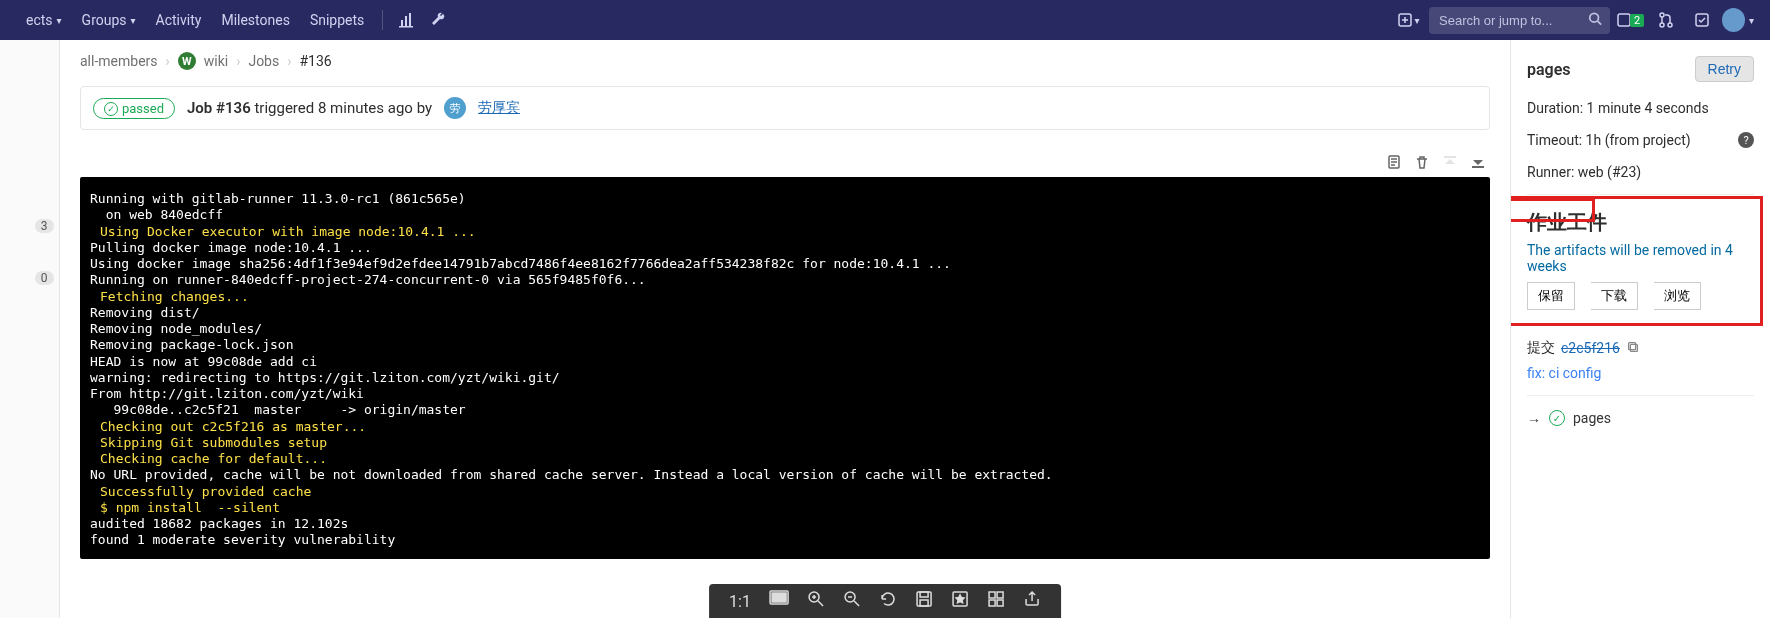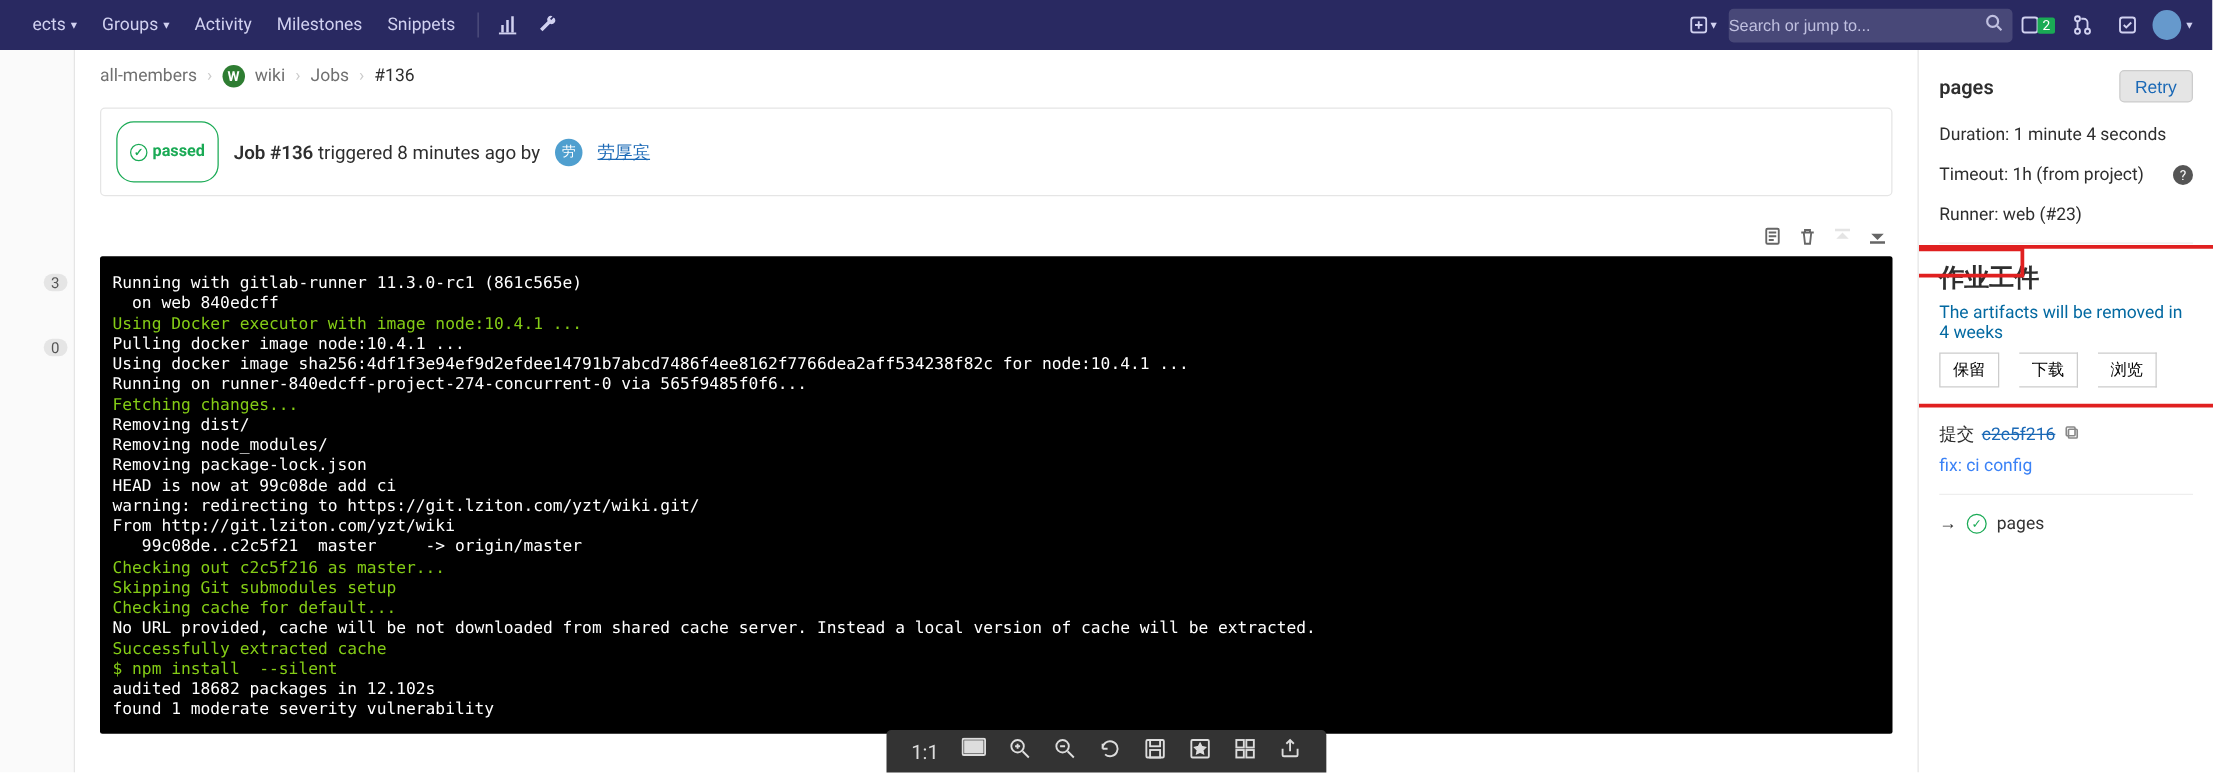--- a/index.html
+++ b/index.html
@@ -5,54 +5,54 @@
 * { margin:0; padding:0; box-sizing:border-box; }
 body { font-family:-apple-system,BlinkMacSystemFont,"Segoe UI",Roboto,sans-serif; font-size:14px; color:#2e2e2e; background:#fff; }
 .topnav { background:#292961; color:#fff; height:40px; display:flex; align-items:center; padding:0 16px; }
 .topnav .nav-left { display:flex; align-items:center; gap:0; }
 .topnav .nav-item { color:#d1d1f0; padding:0 10px; height:40px; display:flex; align-items:center; cursor:pointer; font-size:14px; }
 .topnav .chevron-down { font-size:10px; margin-left:4px; }
 .topnav .sep { width:1px; height:20px; background:rgba(255,255,255,0.2); margin:0 8px; }
 .topnav .icon-btn { color:#d1d1f0; width:32px; height:32px; display:flex; align-items:center; justify-content:center; cursor:pointer; }
 .topnav .nav-right { margin-left:auto; display:flex; align-items:center; gap:4px; }
 .topnav .search-box { position:relative; }
-.topnav .search-box input { background:rgba(255,255,255,0.15); border:none; border-radius:4px; padding:6px 32px 6px 0; color:#fff; width:227px; font-size:13px; }
+.topnav .search-box input { background:rgba(255,255,255,0.15); border:none; border-radius:4px; padding:6px 32px 6px 10px; color:#fff; width:181px; font-size:13px; }
 .topnav .search-box input::placeholder { color:#c0c0e0; }
 .topnav .search-box .sicon { position:absolute; right:8px; top:50%; transform:translateY(-50%); color:#c0c0e0; }
 .topnav .badge { background:#1aaa55; color:#fff; font-size:11px; border-radius:2px; padding:0 4px; margin-left:-2px; }
 .topnav .avatar { width:24px; height:24px; border-radius:50%; background:#6699cc; display:inline-block; }
 
 .layout { display:flex; height:calc(100vh - 40px); }
 .leftbar { width:60px; background:#fafafa; border-right:1px solid #e5e5e5; padding-top:20px; display:flex; flex-direction:column; align-items:center; gap:20px; }
 .leftbar .lb-item { width:40px; height:32px; display:flex; align-items:center; justify-content:center; position:relative; cursor:pointer; }
 .leftbar .lb-badge { background:#e5e5e5; color:#555; border-radius:10px; padding:0 6px; font-size:12px; position:absolute; right:-4px; }
 
 .main { flex:1; overflow:auto; padding:12px 20px 40px 20px; }
 .crumbs { display:flex; align-items:center; gap:8px; color:#707070; font-size:14px; margin-bottom:16px; }
 .crumbs a { color:#707070; text-decoration:none; }
 .crumbs .proj-avatar { width:18px; height:18px; border-radius:50%; background:#2e7d32; color:#fff; display:inline-flex; align-items:center; justify-content:center; font-size:11px; font-weight:bold; }
 .crumbs .sep2 { color:#ccc; }
 
 .job-header { display:flex; align-items:center; gap:12px; border:1px solid #e5e5e5; border-radius:4px; padding:10px 12px; margin-bottom:20px; }
-.status-pill { display:inline-flex; align-items:flex-end; gap:4px; border:1px solid #1aaa55; color:#1aaa55; border-radius:14px; padding:16px 10px; font-size:13px;font-weight:bold; }
+.status-pill { display:inline-flex; align-items:flex-end; gap:4px; border:1px solid #1aaa55; color:#1aaa55; border-radius:14px; padding:2px 10px; font-size:13px; }
 .status-pill .chk { width:14px; height:14px; border:1.5px solid #1aaa55; border-radius:50%; display:inline-flex; align-items:center; justify-content:center; }
 .status-pill .chk::after { content:"✓"; font-size:9px; color:#1aaa55; }
 .job-header .jt { font-size:15px; }
 .job-header .jt b { font-weight:600; }
 .job-header .uavatar { width:22px; height:22px; border-radius:50%; background:#4f9fcf; color:#fff; display:inline-flex; align-items:center; justify-content:center; font-size:11px; }
 .job-header .uname { color:#1b69b6; }
 
 .log-toolbar { display:flex; justify-content:flex-end; gap:8px; padding:4px 2px; color:#888; }
 .log-toolbar .tb { cursor:pointer; width:20px; text-align:center; }
 .log-toolbar .tb.disabled { opacity:0.4; cursor:default; }
 
 .log { background:#000; color:#fff; font-family:Menlo,Consolas,monospace; font-size:13px; line-height:1.25; padding:14px 10px 10px 10px; border-radius:2px; white-space:pre; overflow-x:auto; min-height:360px; }
-.log .g { color:#84cc16; }
-
-.rsb { width:236px; border-left:1px solid #e5e5e5; padding:16px 16px; overflow:auto; }
+.log .g { color:#fde047;margin-left:10px; }
+
+.rsb { width:260px; border-left:1px solid #e5e5e5; padding:16px 16px; overflow:auto; }
 .rsb .hdr { display:flex; align-items:center; justify-content:space-between; margin-bottom:18px; }
 .rsb .hdr h4 { font-size:16px; font-weight:600; }
 .rsb .retry { border:1px solid #ccc; background:#e5e5e5; color:#1b69b6; padding:4px 12px; border-radius:4px; cursor:pointer; font-size:14px; }
 .rsb .meta div { margin-bottom:6px; font-size:14px;margin-top:16px; }
 .rsb .meta .lbl { color:#2e2e2e; }
 .rsb .meta .q { float:right; width:16px; height:16px; border-radius:50%; background:#555; color:#fff; display:inline-flex; align-items:center; justify-content:center; font-size:11px; }
 .rsb hr { border:none; border-top:1px solid #eee; margin:14px 0; }
 .rsb .art-head { font-size:20px; font-weight:700; margin-bottom:6px; }
 .rsb .art-note { font-size:14px; color:#0369a1; margin-bottom:8px; }
 .rsb .btn-row { display:flex; gap:16px; }
@@ -218,21 +218,21 @@
 <span>Removing node_modules/</span>
 <span>Removing package-lock.json</span>
 <span>HEAD is now at 99c08de add ci</span>
 <span>warning: redirecting to https://git.lziton.com/yzt/wiki.git/</span>
 <span>From http://git.lziton.com/yzt/wiki</span>
 <span>   99c08de..c2c5f21  master     -&gt; origin/master</span>
 <span class="g">Checking out c2c5f216 as master...</span>
 <span class="g">Skipping Git submodules setup</span>
 <span class="g">Checking cache for default...</span>
 <span>No URL provided, cache will be not downloaded from shared cache server. Instead a local version of cache will be extracted.</span>
-<span class="g">Successfully extracted cache</span>
+<span class="g">Successfully provided cache</span>
 <span class="g">$ npm install  --silent</span>
 <span>audited 18682 packages in 12.102s</span>
 <span>found 1 moderate severity vulnerability</span></div>
   </div>
 
   <div class="rsb" style="position:relative">
     <div class="hdr">
       <h4>pages</h4>
       <button class="retry">Retry</button>
     </div>

